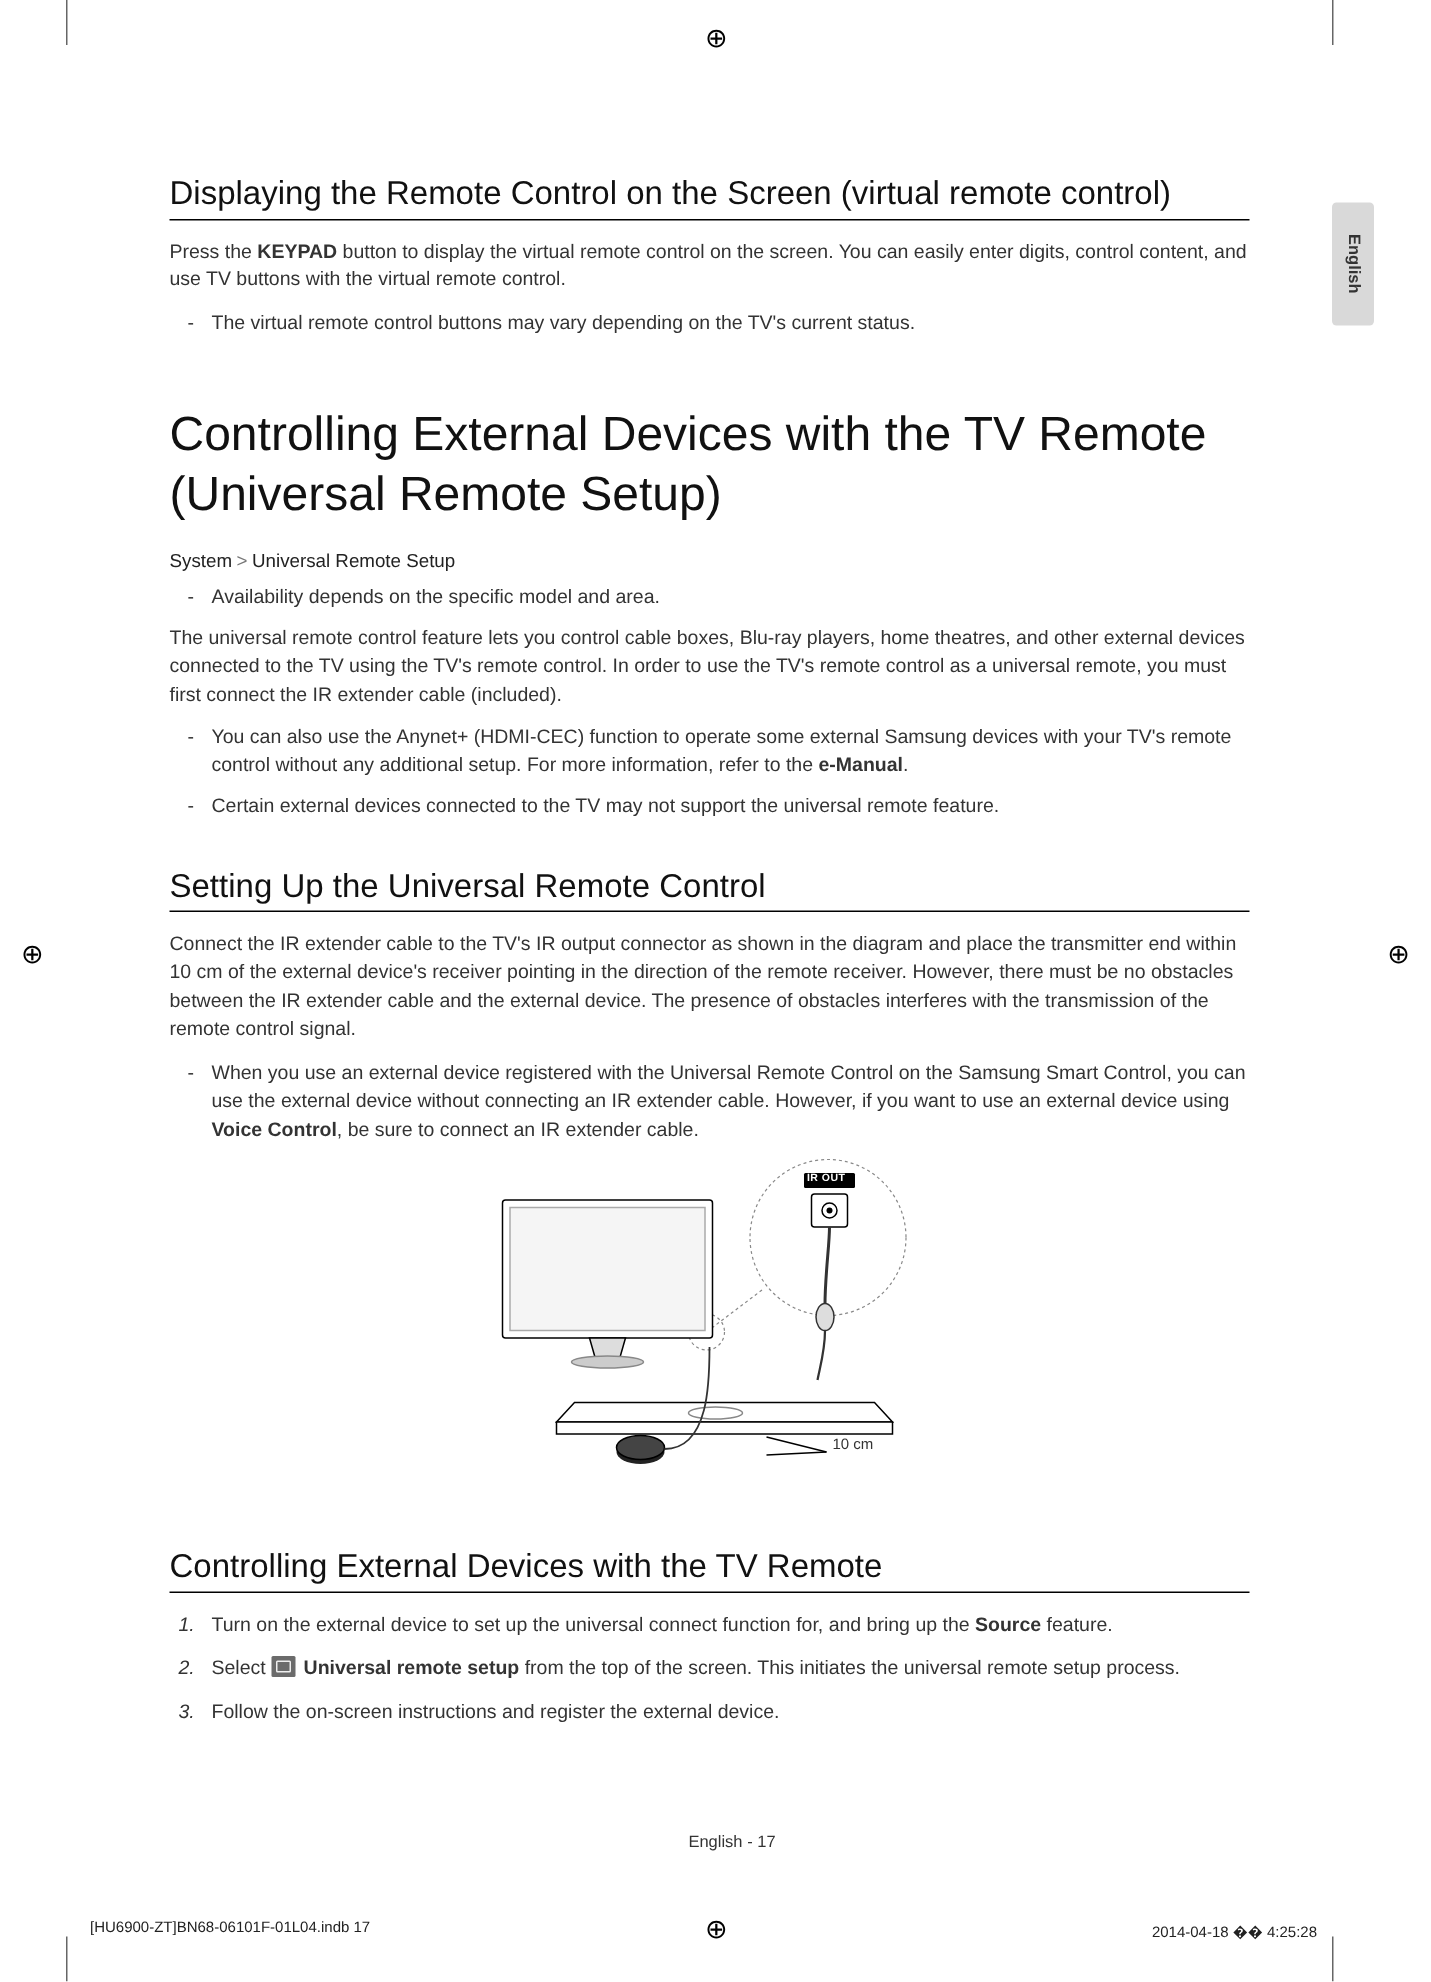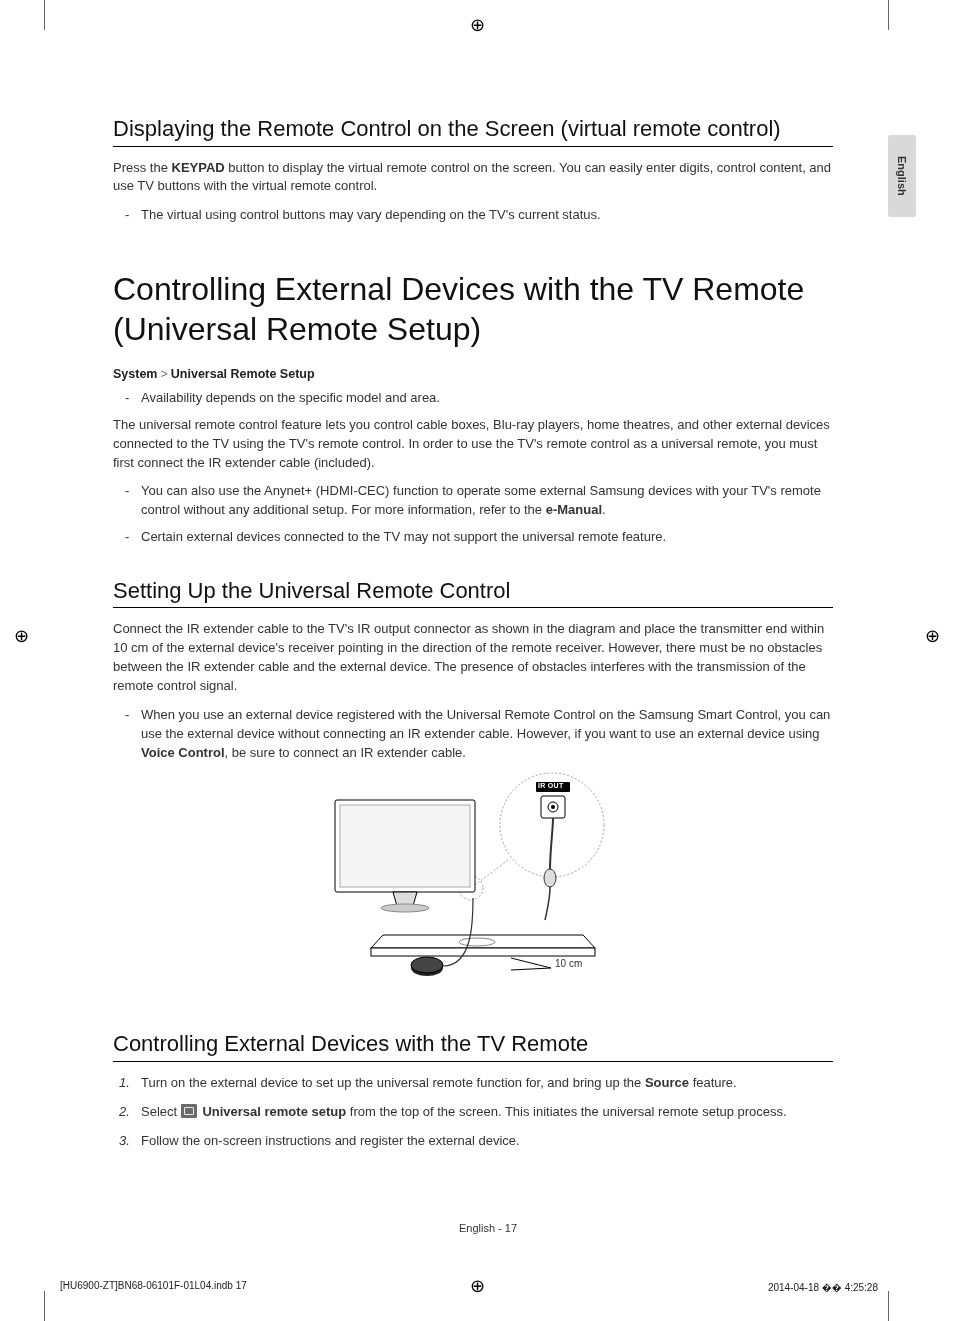--- a/index.html
+++ b/index.html
@@ -4,21 +4,21 @@
 <style>
   * { box-sizing: border-box; margin: 0; padding: 0; }
   html, body { width: 954px; height: 1321px; background: #fff; font-family: Arial, Helvetica, sans-serif; color: #222; }
   .page { position: relative; width: 954px; height: 1321px; }
   .content { position: absolute; left: 113px; top: 115px; width: 720px; }
   .reg-mark { position: absolute; font-size: 18px; color: #000; }
   .h2 { font-size: 22px; font-weight: 400; color: #111; line-height: 1.25; border-bottom: 1px solid #000; padding-bottom: 3px; margin-bottom: 12px; }
   .h1 { font-size: 32px; font-weight: 400; color: #111; line-height: 1.25; margin-top: 44px; margin-bottom: 18px; }
   .body { font-size: 13px; line-height: 1.45; color: #333; margin-bottom: 10px; }
   .path { font-size: 12.5px; margin-bottom: 8px; }
-  .path .b { font-weight: 700; }
+  .path .b { font-weight: 400; }
   .path .gt { color: #777; padding: 0 3px; }
   .bullet { font-size: 13px; line-height: 1.45; color: #333; padding-left: 28px; position: relative; margin-bottom: 8px; }
   .bullet::before { content: "-"; position: absolute; left: 12px; top: 0; color: #333; }
   .ol { font-size: 13px; line-height: 1.45; color: #333; padding-left: 28px; position: relative; margin-bottom: 10px; }
   .ol .num { position: absolute; left: 6px; top: 0; font-style: italic; font-weight: 400; }
   .b { font-weight: 700; }
   .diagram-wrap { width: 100%; display: flex; justify-content: center; margin: 6px 0 40px 0; }
   .diagram { width: 300px; height: 220px; position: relative; }
   .tab { position: absolute; right: 38px; top: 135px; width: 28px; height: 82px; background: #d9d9d9; border-radius: 3px; display:flex; align-items:center; justify-content:center; }
   .tab span { writing-mode: vertical-rl; font-size: 11px; font-weight: 700; color: #333; }
@@ -46,21 +46,21 @@
   <div class="tab">
     <span>English</span>
   </div>
 
   <div class="content">
 
     <div class="h2">Displaying the Remote Control on the Screen (virtual remote control)</div>
     <p class="body">
       <span>Press the </span><span class="b">KEYPAD</span><span> button to display the virtual remote control on the screen. You can easily enter digits, control content, and use TV buttons with the virtual remote control.</span>
     </p>
-    <p class="bullet">The virtual using control buttons may vary depending on the TV's current status.</p>
+    <p class="bullet">The virtual remote control buttons may vary depending on the TV's current status.</p>
 
     <div class="h1">Controlling External Devices with the TV Remote (Universal Remote Setup)</div>
     <p class="path">
       <span class="b">System</span><span class="gt">&gt;</span><span class="b">Universal Remote Setup</span>
     </p>
     <p class="bullet">Availability depends on the specific model and area.</p>
     <p class="body">The universal remote control feature lets you control cable boxes, Blu-ray players, home theatres, and other external devices connected to the TV using the TV's remote control. In order to use the TV's remote control as a universal remote, you must first connect the IR extender cable (included).</p>
     <p class="bullet">
       <span>You can also use the Anynet+ (HDMI-CEC) function to operate some external Samsung devices with your TV's remote control without any additional setup. For more information, refer to the </span><span class="b">e-Manual</span><span>.</span>
     </p>
@@ -108,21 +108,21 @@
           <line x1="188" y1="200" x2="228" y2="198" stroke="#000"></line>
         </svg>
         <span style="position:absolute; left:215px; top:12px; font-size:7px; color:#fff; font-weight:700; letter-spacing:0.3px;">IR OUT</span>
         <span style="position:absolute; left:232px; top:188px; font-size:10px; color:#333;">10 cm</span>
       </div>
     </div>
 
     <div class="h2">Controlling External Devices with the TV Remote</div>
     <p class="ol">
       <span class="num">1.</span>
-      <span>Turn on the external device to set up the universal remote function for, and bring up the </span><span class="b">Source</span><span> feature.</span>
+      <span>Turn on the external device to set up the universal connect function for, and bring up the </span><span class="b">Source</span><span> feature.</span>
     </p>
     <p class="ol">
       <span class="num">2.</span>
       <span>Select </span><span class="urs-icon"></span> <span class="b">Universal remote setup</span><span> from the top of the screen. This initiates the universal remote setup process.</span>
     </p>
     <p class="ol">
       <span class="num">3.</span>
       <span>Follow the on-screen instructions and register the external device.</span>
     </p>
 

